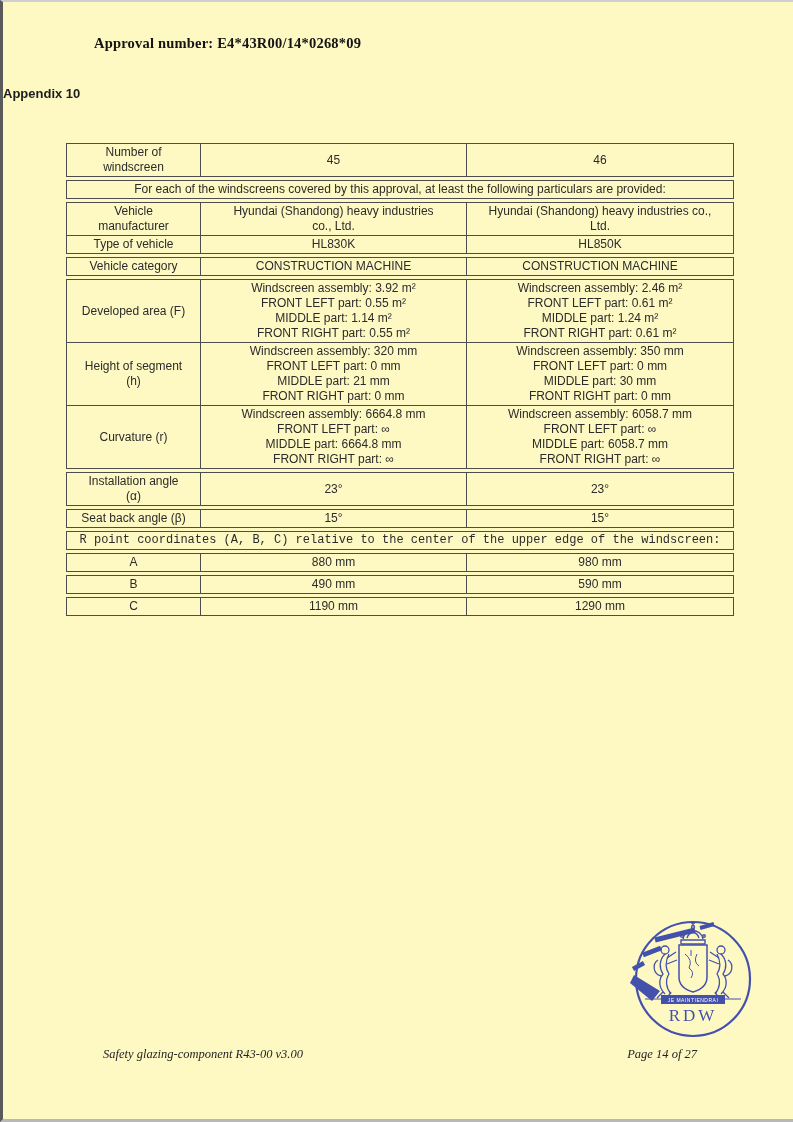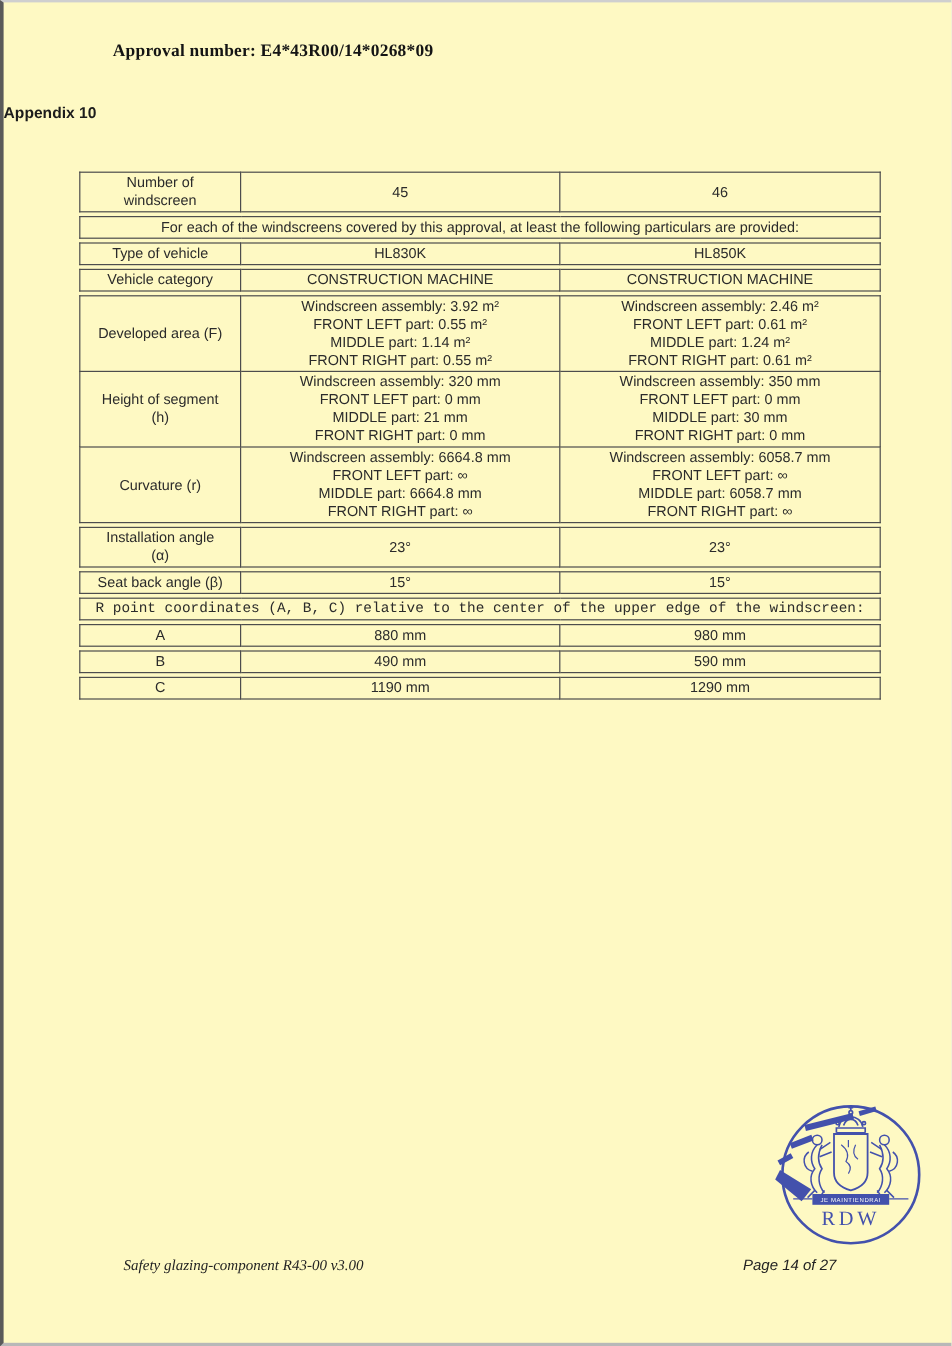--- a/index.html
+++ b/index.html
@@ -47,25 +47,25 @@
   }
   td.banner-left{text-align:left;padding-left:5px;}
   td.banner-center{text-align:center;font-family:Liberation Mono, monospace;}
   .footer-left{
     position:absolute;left:100px;top:1045px;
     font-family:"Liberation Serif",serif;font-style:italic;
     font-size:12.5px;color:#232323;
   }
   .footer-right{
     position:absolute;right:96px;top:1045px;
-    font-family:Liberation Sans, sans-serif;font-style:italic;
+    font-family:Liberation Serif, serif;font-style:italic;
     font-size:12.5px;color:#232323;
   }
   .stamp{
-    position:absolute;left:626px;top:900px;
+    position:absolute;left:610px;top:900px;
     width:160px;height:150px;
     color:var(--stamp-color,#3443ab);
   }
   .stamp svg{display:block;width:160px;height:150px;opacity:0.92;}
 </style>
 </head>
 <body>
 
 <div class="page">
 
@@ -104,20 +104,28 @@
       </tbody>
     </table>
 
     <table class="sec">
       <colgroup>
           <col class="c1">
           <col class="c2">
           <col class="c3">
         </colgroup>
       <tbody>
+      <tr>
+            <td>Vehicle
+manufacturer</td>
+            <td>Hyundai (Shandong) heavy industries
+co., Ltd.</td>
+            <td>Hyundai (Shandong) heavy industries co.,
+Ltd.</td>
+          </tr>
       <tr>
             <td>Type of vehicle</td>
             <td>HL830K</td>
             <td>HL850K</td>
           </tr>
       </tbody>
     </table>
 
     <table class="sec">
       <colgroup>

